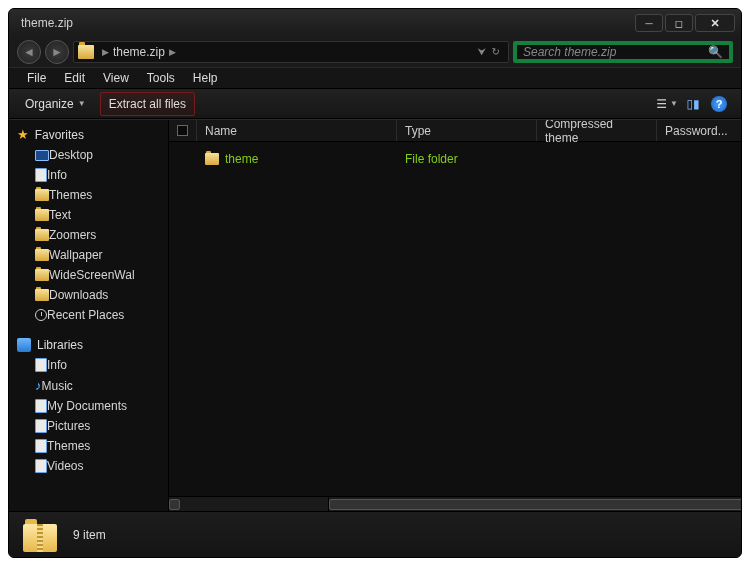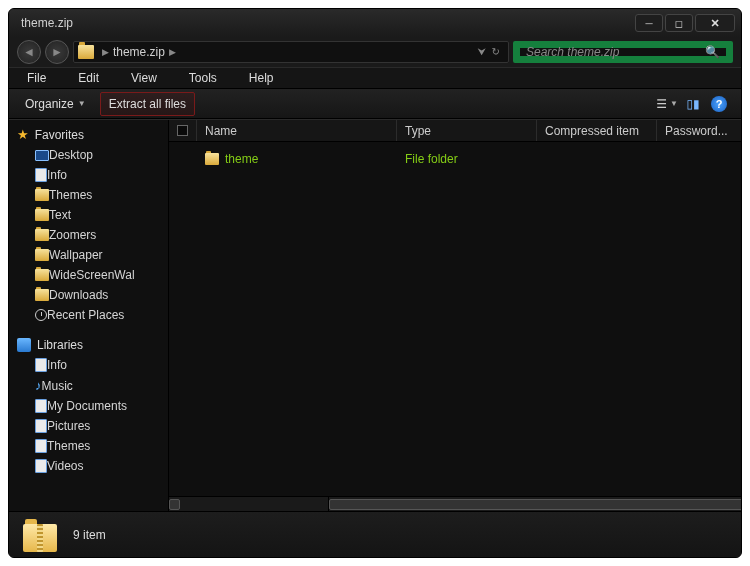--- a/index.html
+++ b/index.html
@@ -33,26 +33,26 @@
   .breadcrumb {
     flex: 1; height: 22px; background: #101010; border: 1px solid #333;
     display: flex; align-items: center; padding: 0 4px; color: #d0d0d0; font-size: 12px;
     border-radius: 2px;
   }
   .bc-icon { width: 16px; height: 14px; background: linear-gradient(#f7e29c,#d9a93a); border-radius: 1px; margin-right: 4px; position: relative; }
   .bc-icon::before { content:""; position:absolute; top:-3px; left:1px; width:6px; height:3px; background:#d9a93a; border-radius:1px 1px 0 0;}
   .bc-sep { margin: 0 4px; color: #888; font-size: 9px; }
   .bc-end { margin-left: auto; display:flex; gap:6px; color:#888; font-size:10px; padding-right:4px;}
   .searchbox {
-    width: 220px; height: 22px; background: #101010; border: 7px solid #15803d;
+    width: 220px; height: 22px; background: #101010; border: 4px solid #15803d;
     display: flex; align-items: center; padding: 0 6px; color: #888; font-size: 12px;
     font-style: italic; border-radius: 2px; justify-content: space-between;
   }
   .menubar {
-    height: 22px; display: flex; align-items: center; gap: 16px; padding: 0 10px;
+    height: 22px; display: flex; align-items: center; gap: 2px; padding: 0 10px;
     background: #151515; border-top: 1px solid #2a2a2a; border-bottom: 1px solid #000;
   }
   .menu-item { color: #ddd; font-size: 12px; padding: 2px 8px; cursor: pointer; }
   .toolbar {
     height: 30px; display: flex; align-items: center; padding: 0 8px;
     background: linear-gradient(#222,#161616); border-bottom: 1px solid #000;
     justify-content: space-between;
   }
   .tb-left { display:flex; align-items:center; gap:6px;}
   .tb-btn { color: #ddd; font-size: 12px; padding: 4px 8px; cursor: pointer; display:flex; align-items:center; gap:4px; border-radius:2px;}
@@ -241,21 +241,21 @@
       </div>
     </div>
 
     <div class="content">
       <div class="columns">
         <div class="col chk">
             <span class="chkbox"></span>
           </div>
         <div class="col name">Name</div>
         <div class="col type">Type</div>
-        <div class="col csize">Compressed item</div>
+        <div class="col csize">Compressed theme</div>
         <div class="col pwd">Password...</div>
       </div>
       <div class="filelist">
         <div class="row" style="margin-top:6px;">
           <div class="col chk"></div>
           <div class="col name" style="display:flex;gap:6px;align-items:center;">
             <span class="ico-folder"></span>
             <span>theme</span>
           </div>
           <div class="col type">File folder</div>

